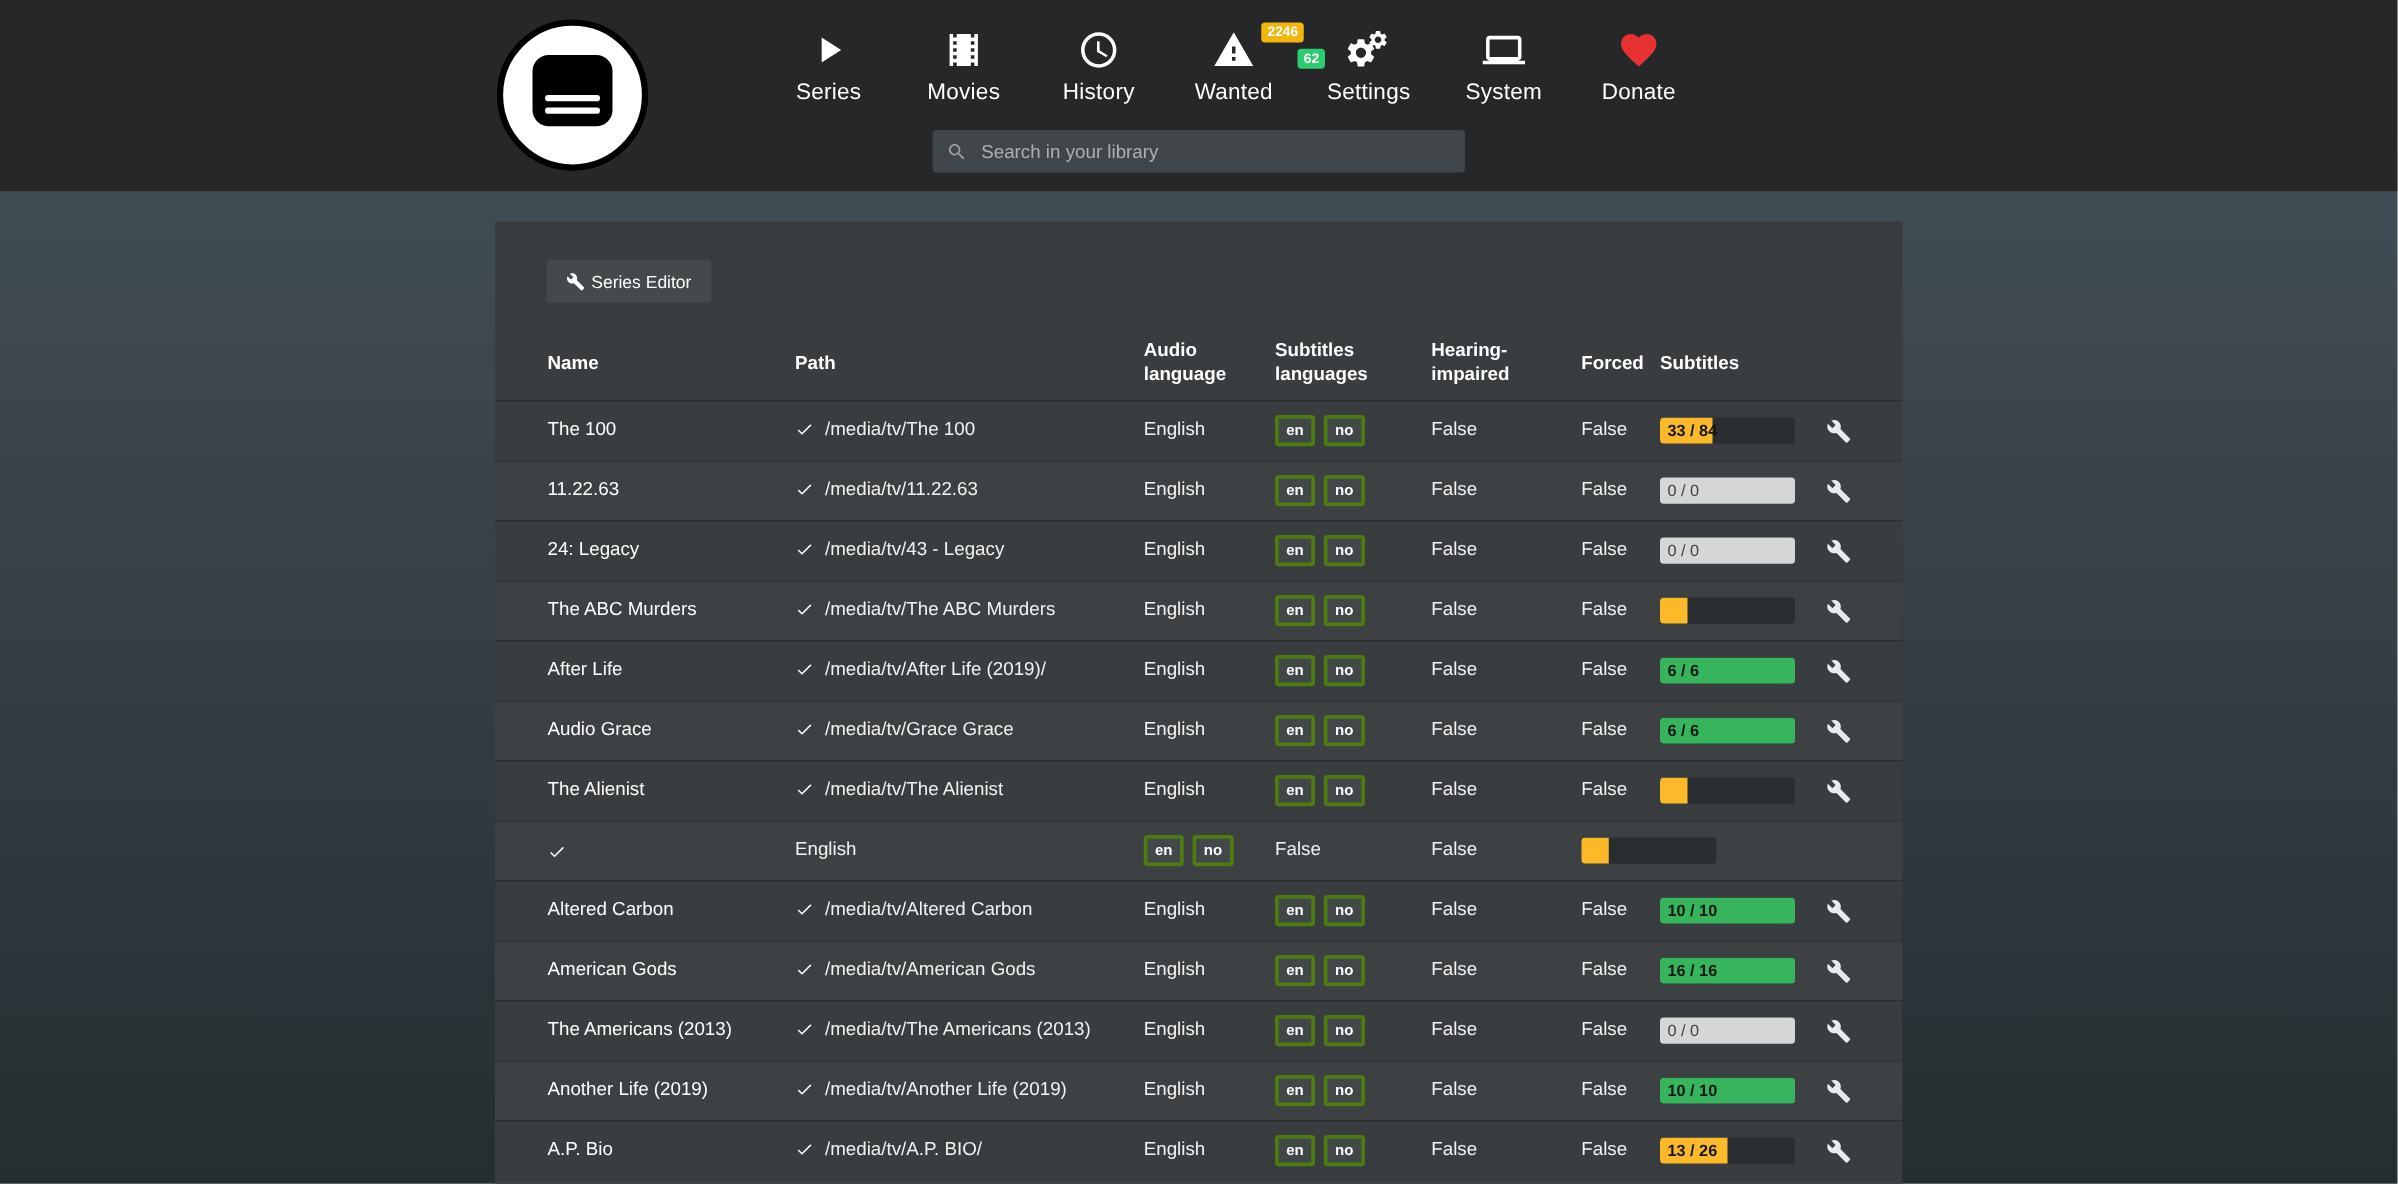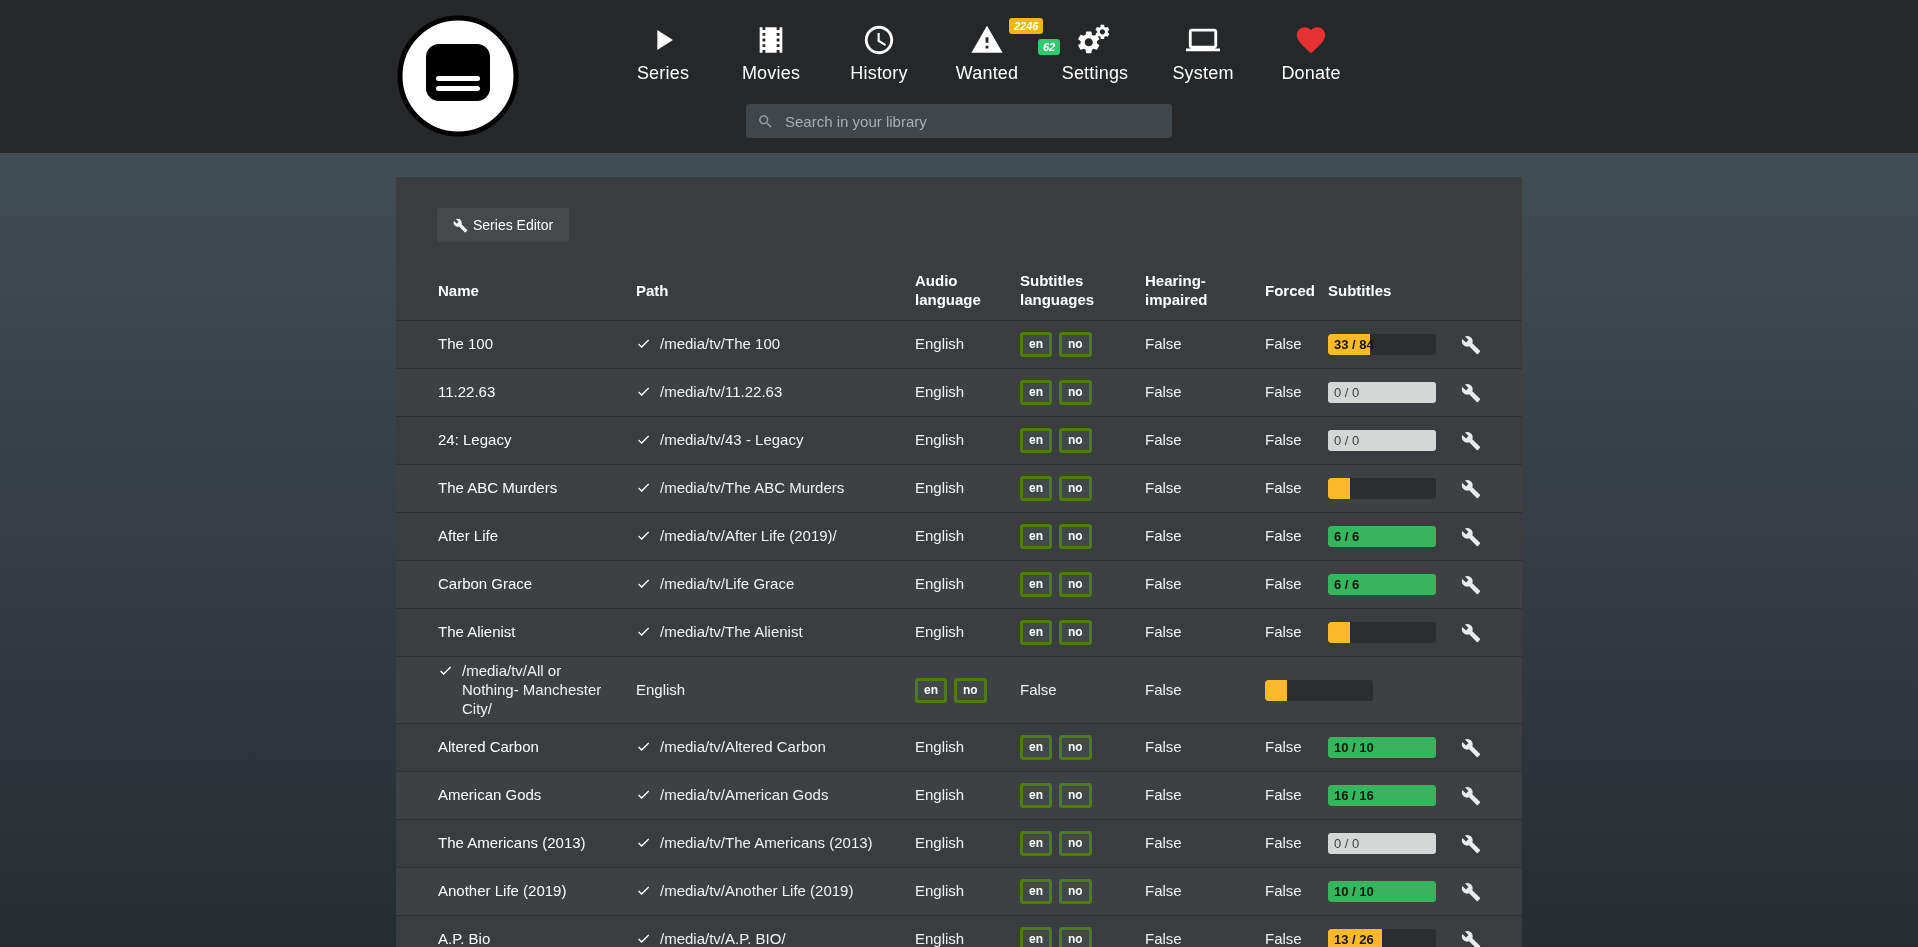--- a/index.html
+++ b/index.html
@@ -9,21 +9,21 @@
     background:linear-gradient(180deg,#46535b 0%,#39444a 40%,#262d31 100%);
   }
   
   .topbar{height:153px;background:#252728;position:relative;z-index:2;}
   .topbar-inner{width:1126px;margin:0 auto;height:100%;position:relative;}
   .logo{position:absolute;left:0;top:14px;width:124px;height:124px;display:block;cursor:pointer;}
   .main-nav{position:absolute;left:213px;top:22px;display:flex;}
   .nav-item{width:108px;display:flex;flex-direction:column;align-items:center;color:#ffffff;cursor:pointer;}
   .nav-icon{width:36px;height:36px;position:relative;display:flex;align-items:center;justify-content:center;color:#ffffff;}
   .nav-label{font-size:18px;margin-top:5px;letter-spacing:.2px;}
-  .nav-badge{position:absolute;border-radius:3px;font-size:11px;font-weight:bold;color:#fff;padding:1px 5px;line-height:14px;white-space:nowrap;font-style:italic;}
+  .nav-badge{position:absolute;border-radius:3px;font-size:11px;font-weight:bold;color:#fff;padding:1px 5px;line-height:14px;white-space:nowrap;}
   .badge-top{top:-4px;left:40px;}
   .badge-bottom{top:17px;left:44px;margin-left:25px;}
   .searchbar{position:absolute;left:350px;top:104px;width:426px;height:34px;background:#40464a;border-radius:3px;display:flex;align-items:center;padding:0 11px;box-sizing:border-box;}
   .search-icon{display:flex;align-items:center;color:#9aa0a3;margin-right:9px;}
   .search-input{flex:1;background:transparent;border:none;outline:none;color:#22c55e;font-size:15px;font-family:"Liberation Sans",sans-serif;}
   .search-input::placeholder{color:#aab0b3;}
   
   .content{display:flex;justify-content:center;margin-top:24px;}
   .panel{width:1126px;background:#393d3f;min-height:794px;box-sizing:border-box;padding-bottom:10px;}
   .editor-btn{margin:31px 0 0 41px;background:#45494c;color:#fff;border:none;border-radius:3px;
@@ -293,28 +293,28 @@
     </div>
     <div class="cell tools-cell">
               <span class="wrench">
                 <svg viewBox="0 0 24 24" width="20" height="20">
                   <path d="M22.7 19l-9.1-9.1c.9-2.3.4-5-1.5-6.9-2-2-5-2.4-7.4-1.3L9 6 6 9 1.6 4.7C.4 7.1.9 10.1 2.9 12.1c1.9 1.9 4.6 2.4 6.9 1.5l9.1 9.1c.4.4 1 .4 1.4 0l2.3-2.3c.5-.4.5-1.1.1-1.4z" fill="currentColor"></path>
                 </svg>
               </span>
             </div>
   </div>
           <div class="trow grid">
-    <div class="cell"><a class="name-link">Carbon Grace</a></div>
-    <div class="cell path-cell">
-      <span class="check">
-                <svg viewBox="0 0 24 24" width="15" height="15">
-                  <path d="M9 16.17L4.83 12l-1.42 1.41L9 19 21 7l-1.41-1.41z" fill="currentColor"></path>
-                </svg>
-              </span>
-      <span class="path-text">/media/tv/Life Grace</span>
+    <div class="cell"><a class="name-link">Audio Grace</a></div>
+    <div class="cell path-cell">
+      <span class="check">
+                <svg viewBox="0 0 24 24" width="15" height="15">
+                  <path d="M9 16.17L4.83 12l-1.42 1.41L9 19 21 7l-1.41-1.41z" fill="currentColor"></path>
+                </svg>
+              </span>
+      <span class="path-text">/media/tv/Grace Grace</span>
     </div>
     <div class="cell audio-cell">English</div>
     <div class="cell langs-cell"><span class="lang-badge">en</span><span class="lang-badge">no</span></div>
     <div class="cell hi-cell">False</div>
     <div class="cell forced-cell">False</div>
     <div class="cell subs-cell">
       <div class="progress">
         <div class="bar" style="width: 100%; background: rgb(54, 181, 92);"></div>
         <span class="plabel">6 / 6</span>
       </div>
@@ -355,21 +355,20 @@
               </span>
             </div>
   </div>
           <div class="trow grid">
     <div class="cell path-cell">
       <span class="check">
                 <svg viewBox="0 0 24 24" width="15" height="15">
                   <path d="M9 16.17L4.83 12l-1.42 1.41L9 19 21 7l-1.41-1.41z" fill="currentColor"></path>
                 </svg>
               </span>
-      <span class="path-text">/media/tv/All or Nothing- Manchester City/</span>
     </div>
     <div class="cell audio-cell">English</div>
     <div class="cell langs-cell"><span class="lang-badge">en</span><span class="lang-badge">no</span></div>
     <div class="cell hi-cell">False</div>
     <div class="cell forced-cell">False</div>
     <div class="cell subs-cell">
       <div class="progress">
         <div class="bar" style="width: 20%; background: rgb(252, 186, 43);"></div>
         <span class="plabel"></span>
       </div>

